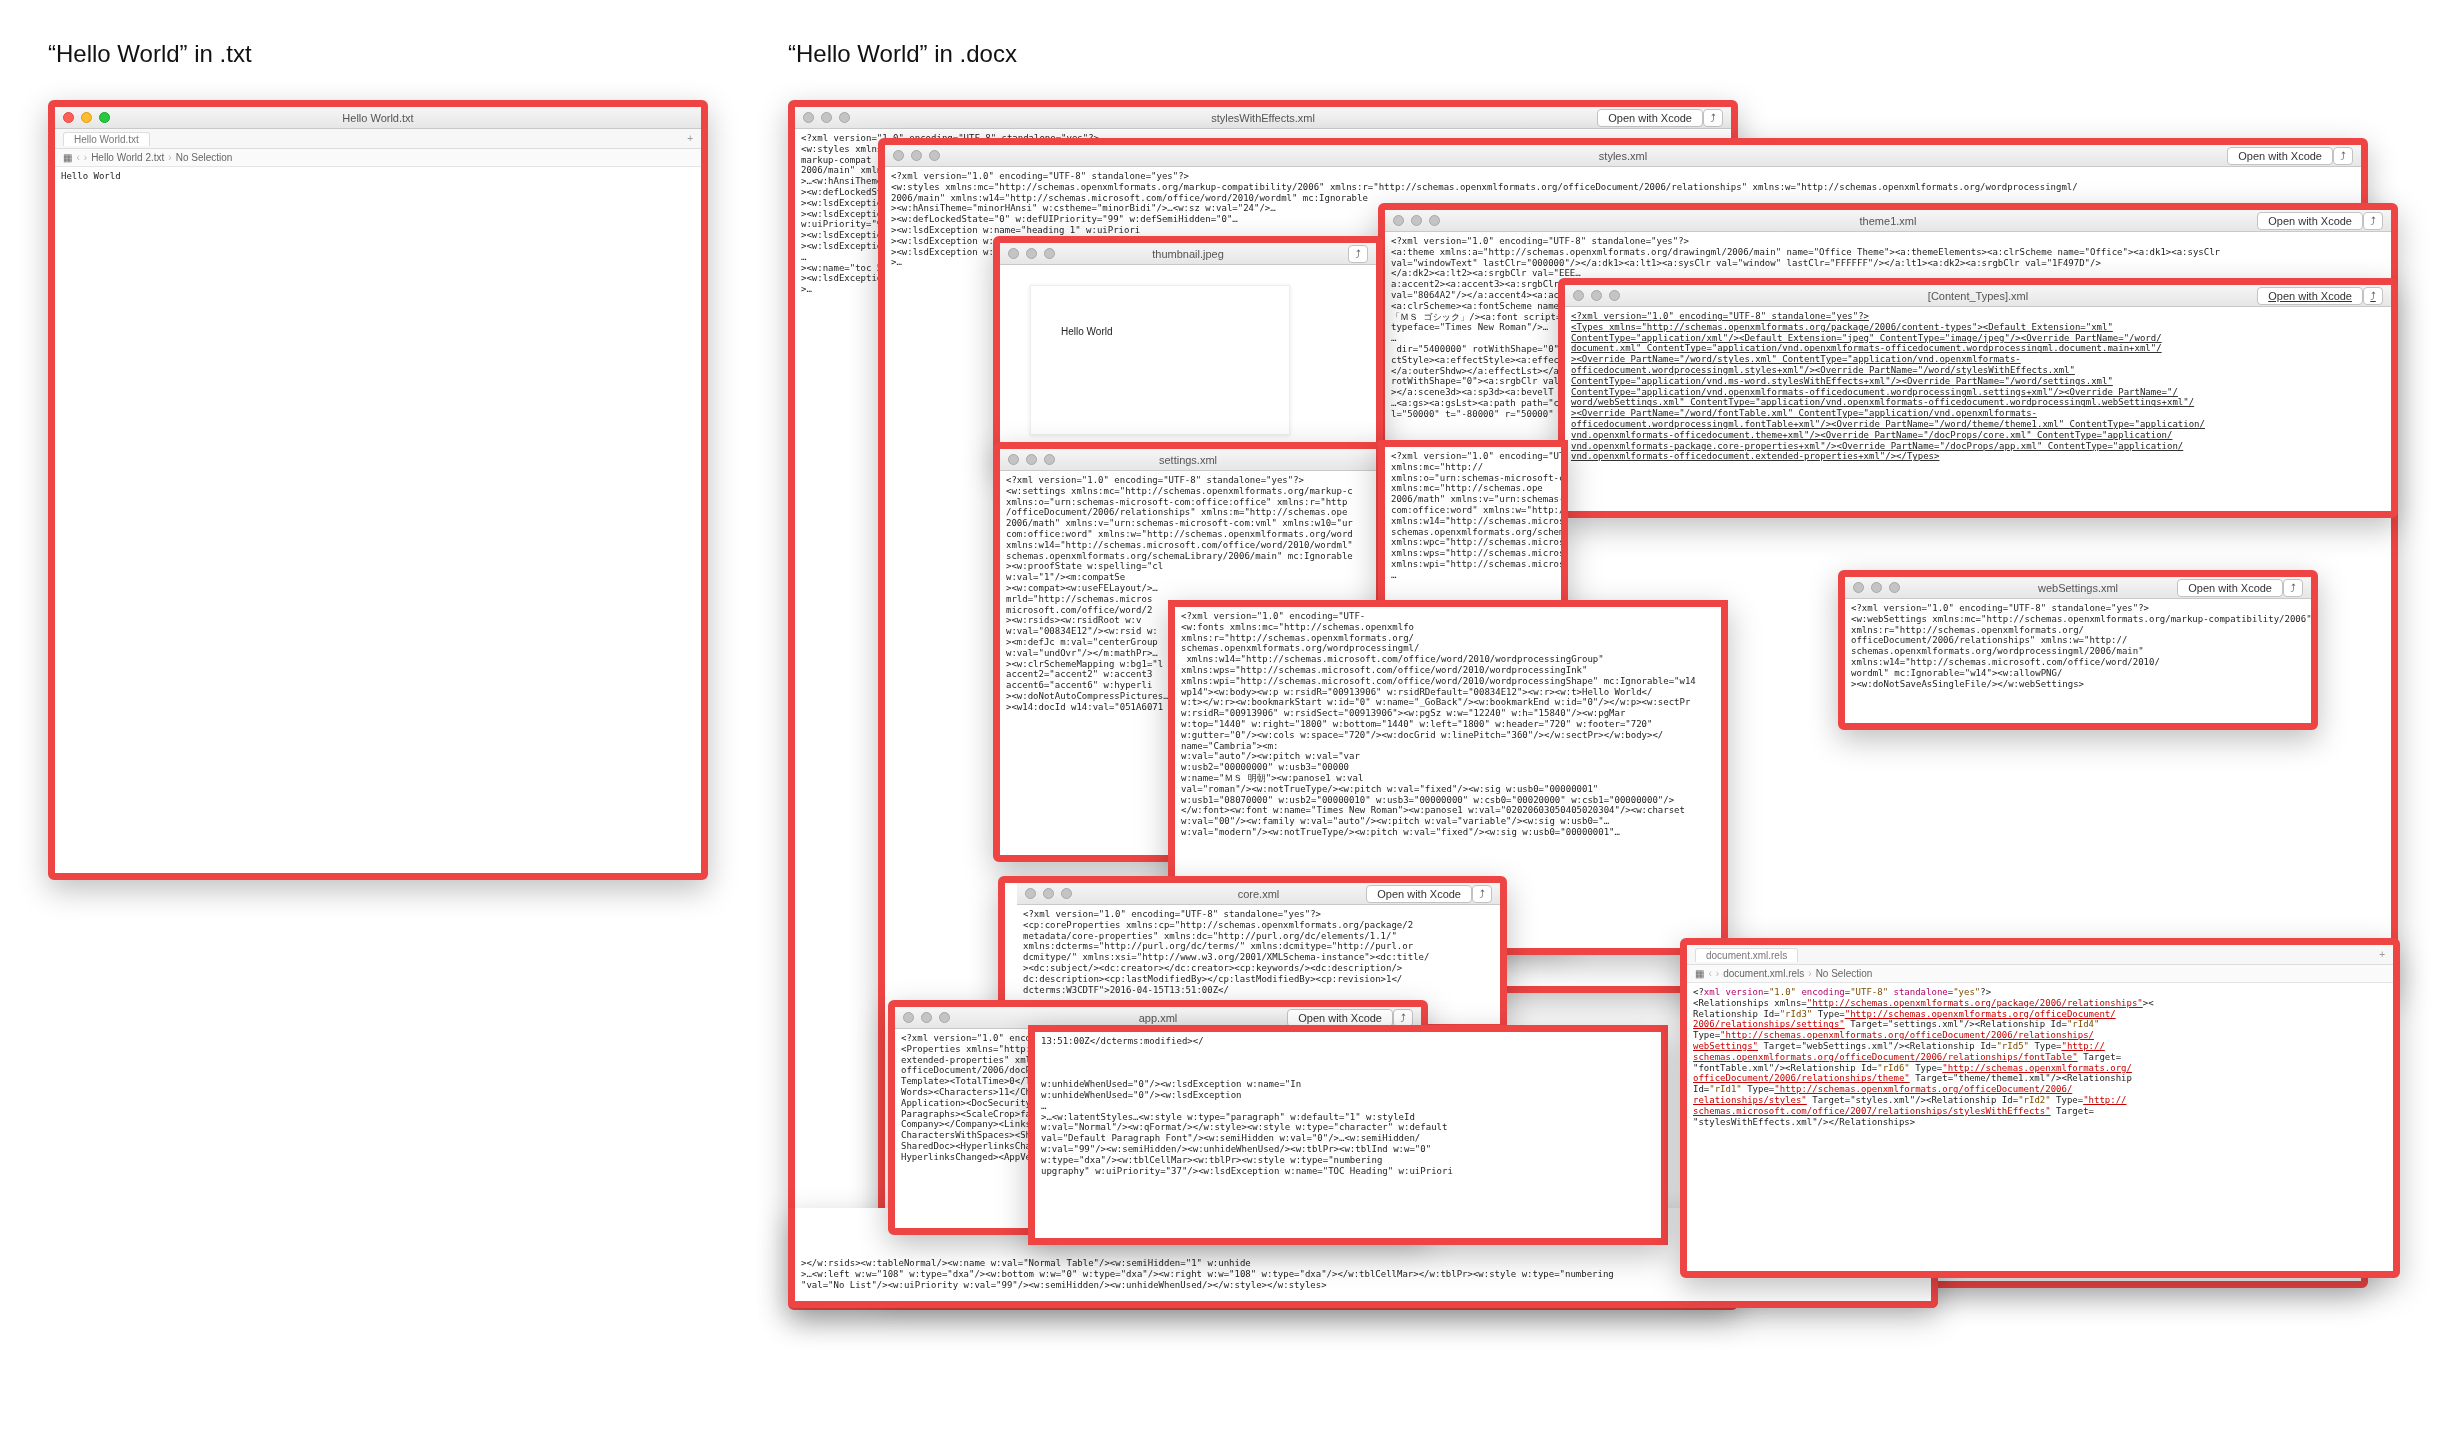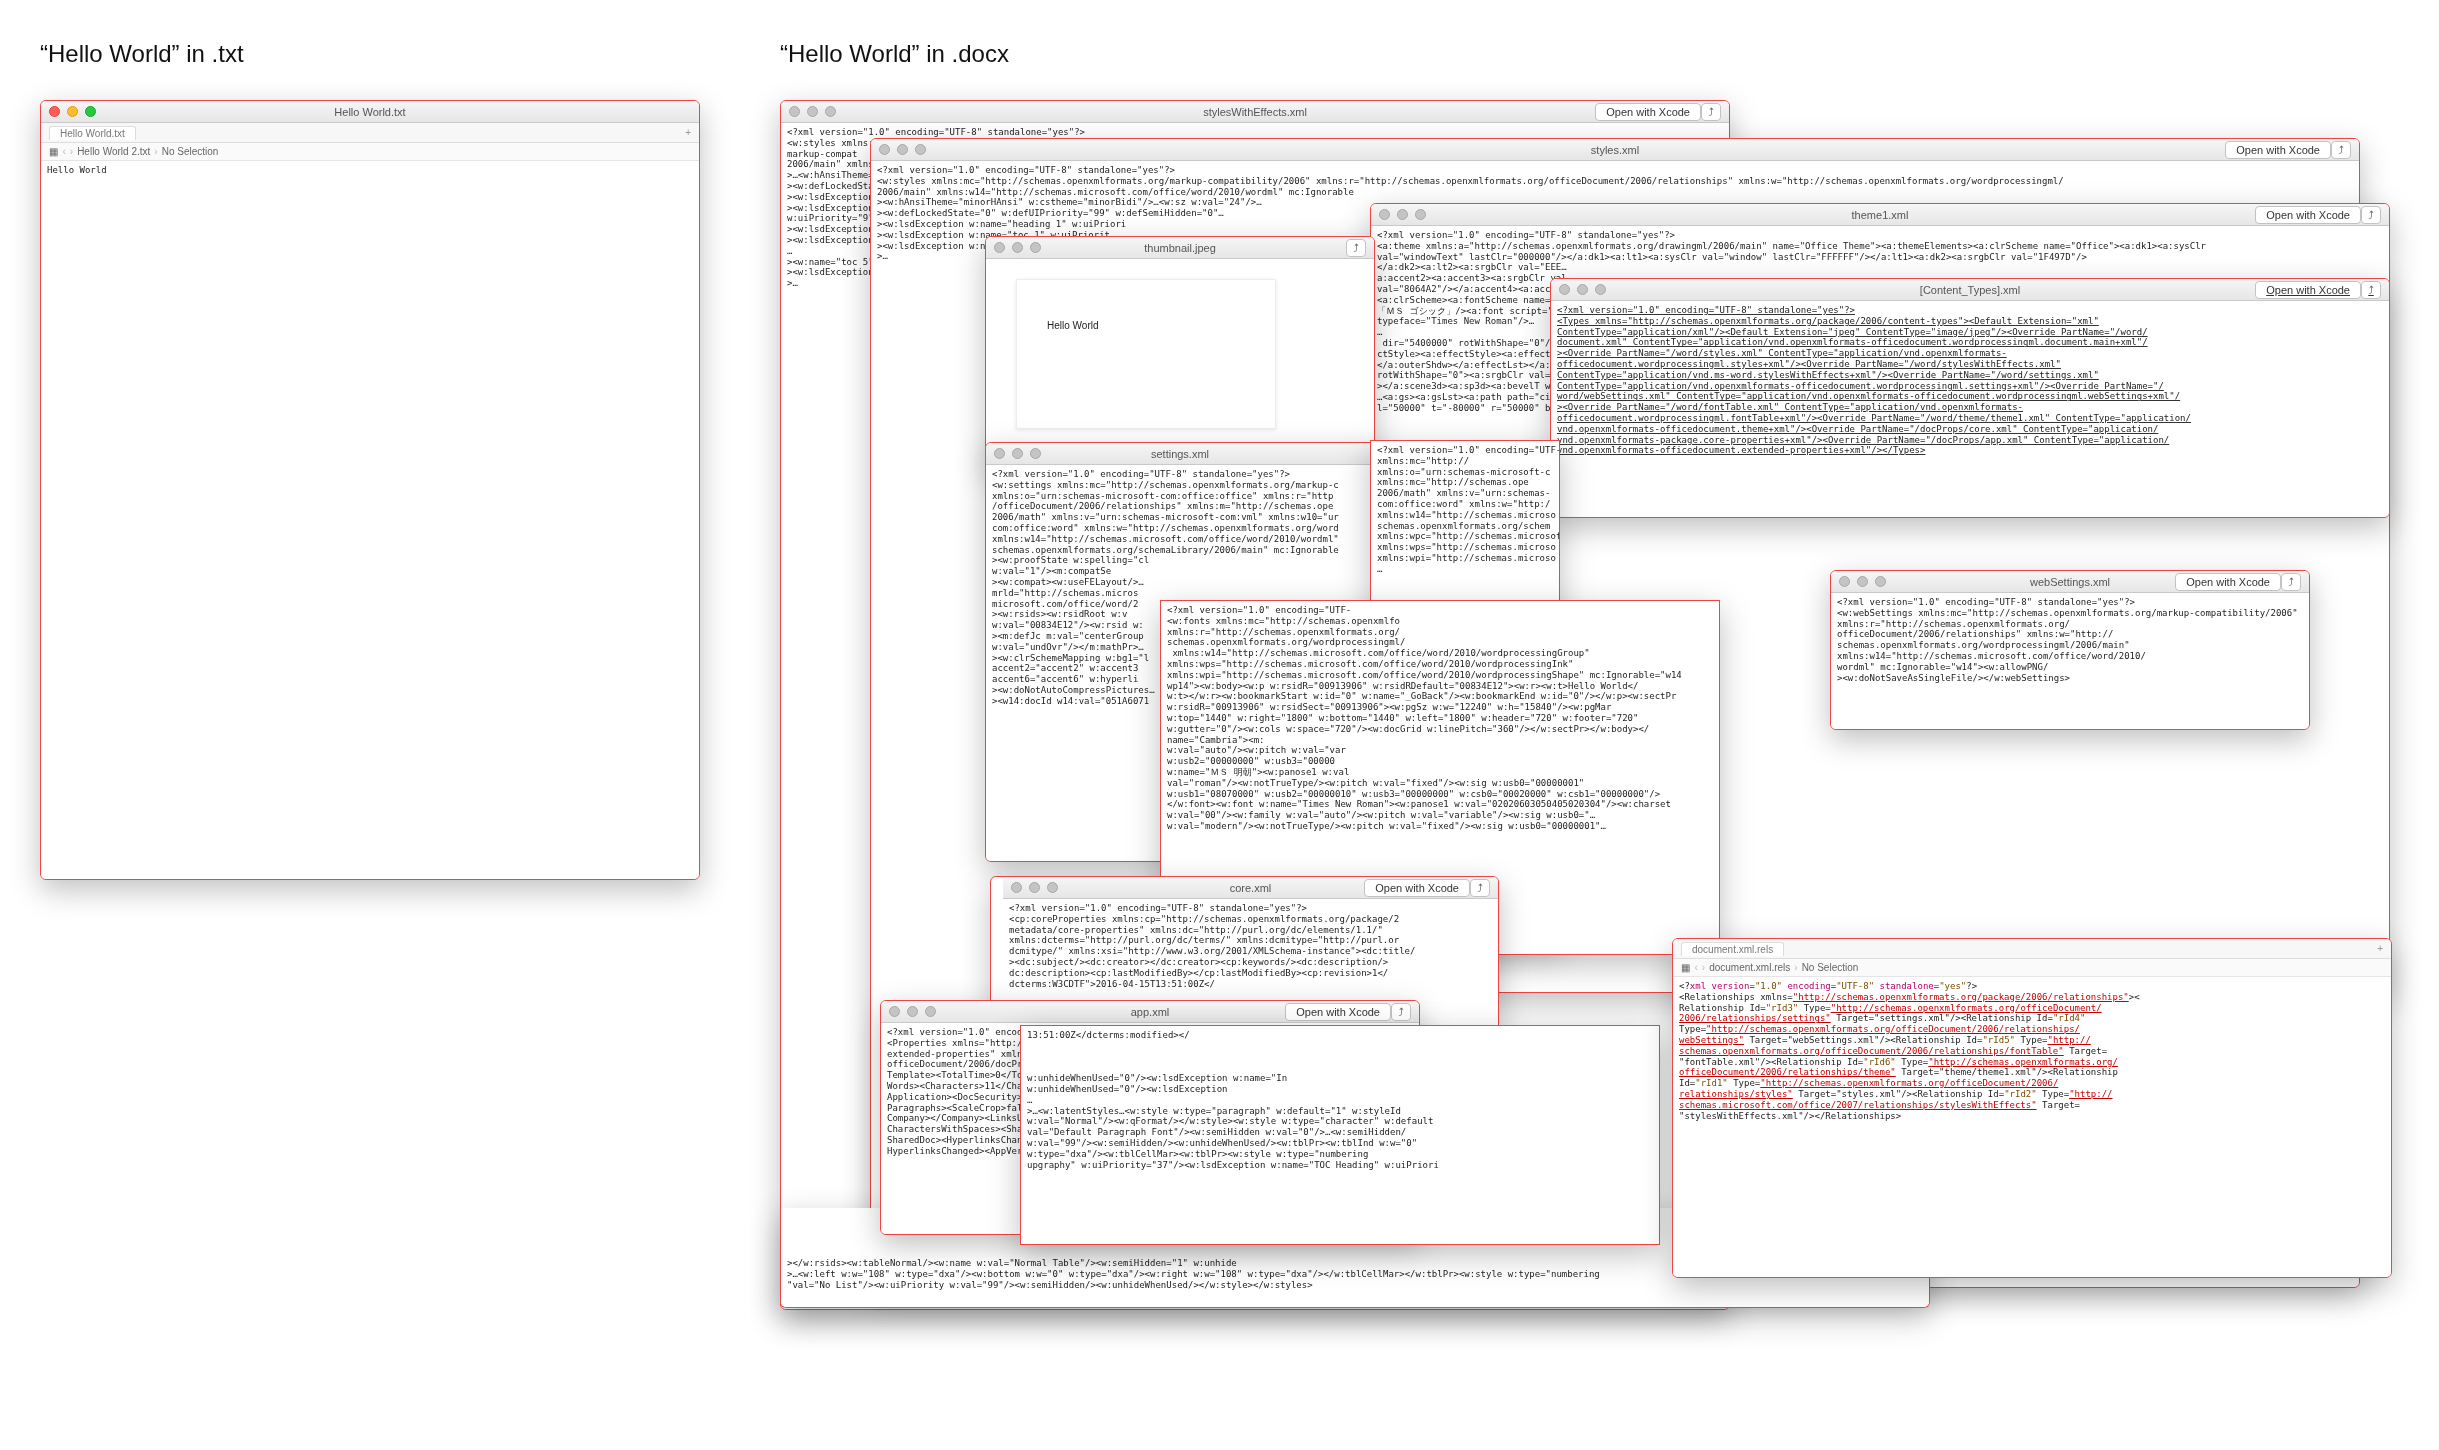--- a/index.html
+++ b/index.html
@@ -7,31 +7,32 @@
     background: #fff;
     font-family: -apple-system, "Helvetica Neue", Arial, sans-serif;
     font-size: 12px;
     color: #333;
     padding: 40px;
   }
   .page {
     position: relative;
     width: 2359px;
     height: 1370px;
+    margin-left: 8px;
   }
   .heading {
     position: absolute;
     font-size: 24px;
     font-weight: 500;
     color: #111;
   }
   .window {
     position: absolute;
     background: #fff;
-    border: 1px solid #ef4444;
+    border: 7px solid #ef4444;
     border-radius: 6px;
     box-shadow: 0 10px 30px rgba(0,0,0,0.25);
     overflow: hidden;
     display: flex;
     flex-direction: column;
   }
   .titlebar {
     height: 22px;
     background: linear-gradient(#f6f6f6,#e6e6e6);
     border-bottom: 1px solid #c9c9c9;

